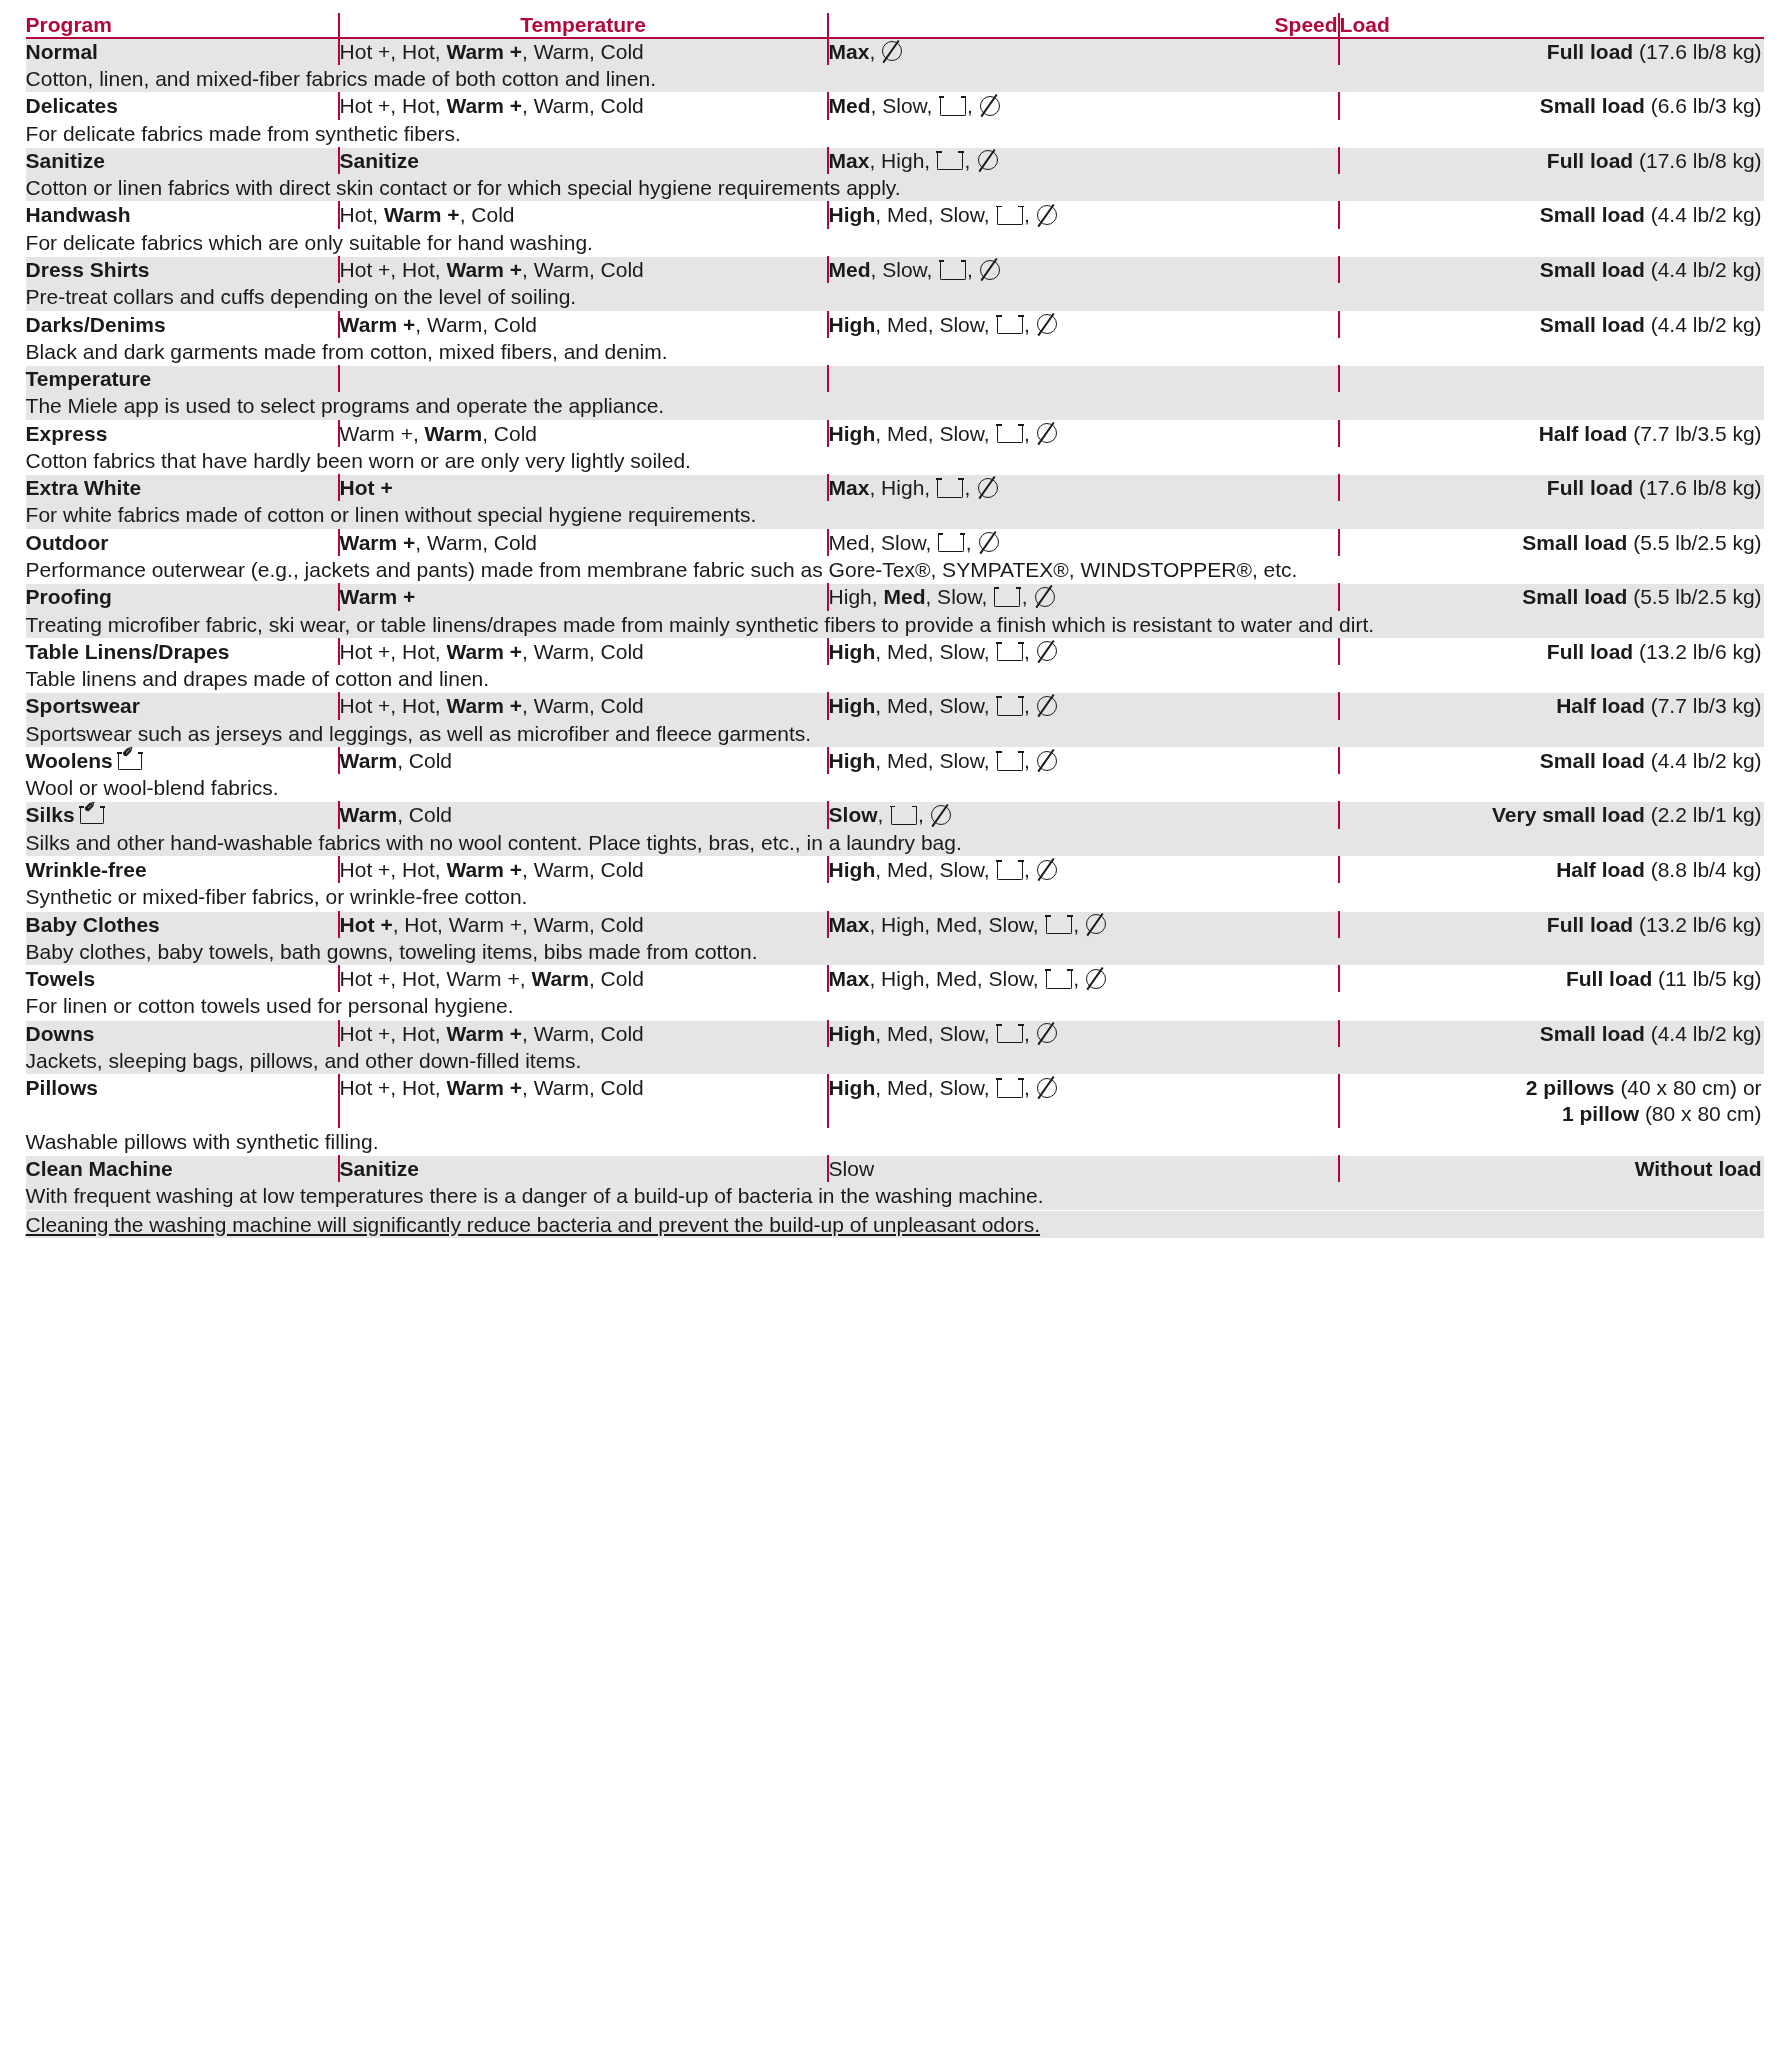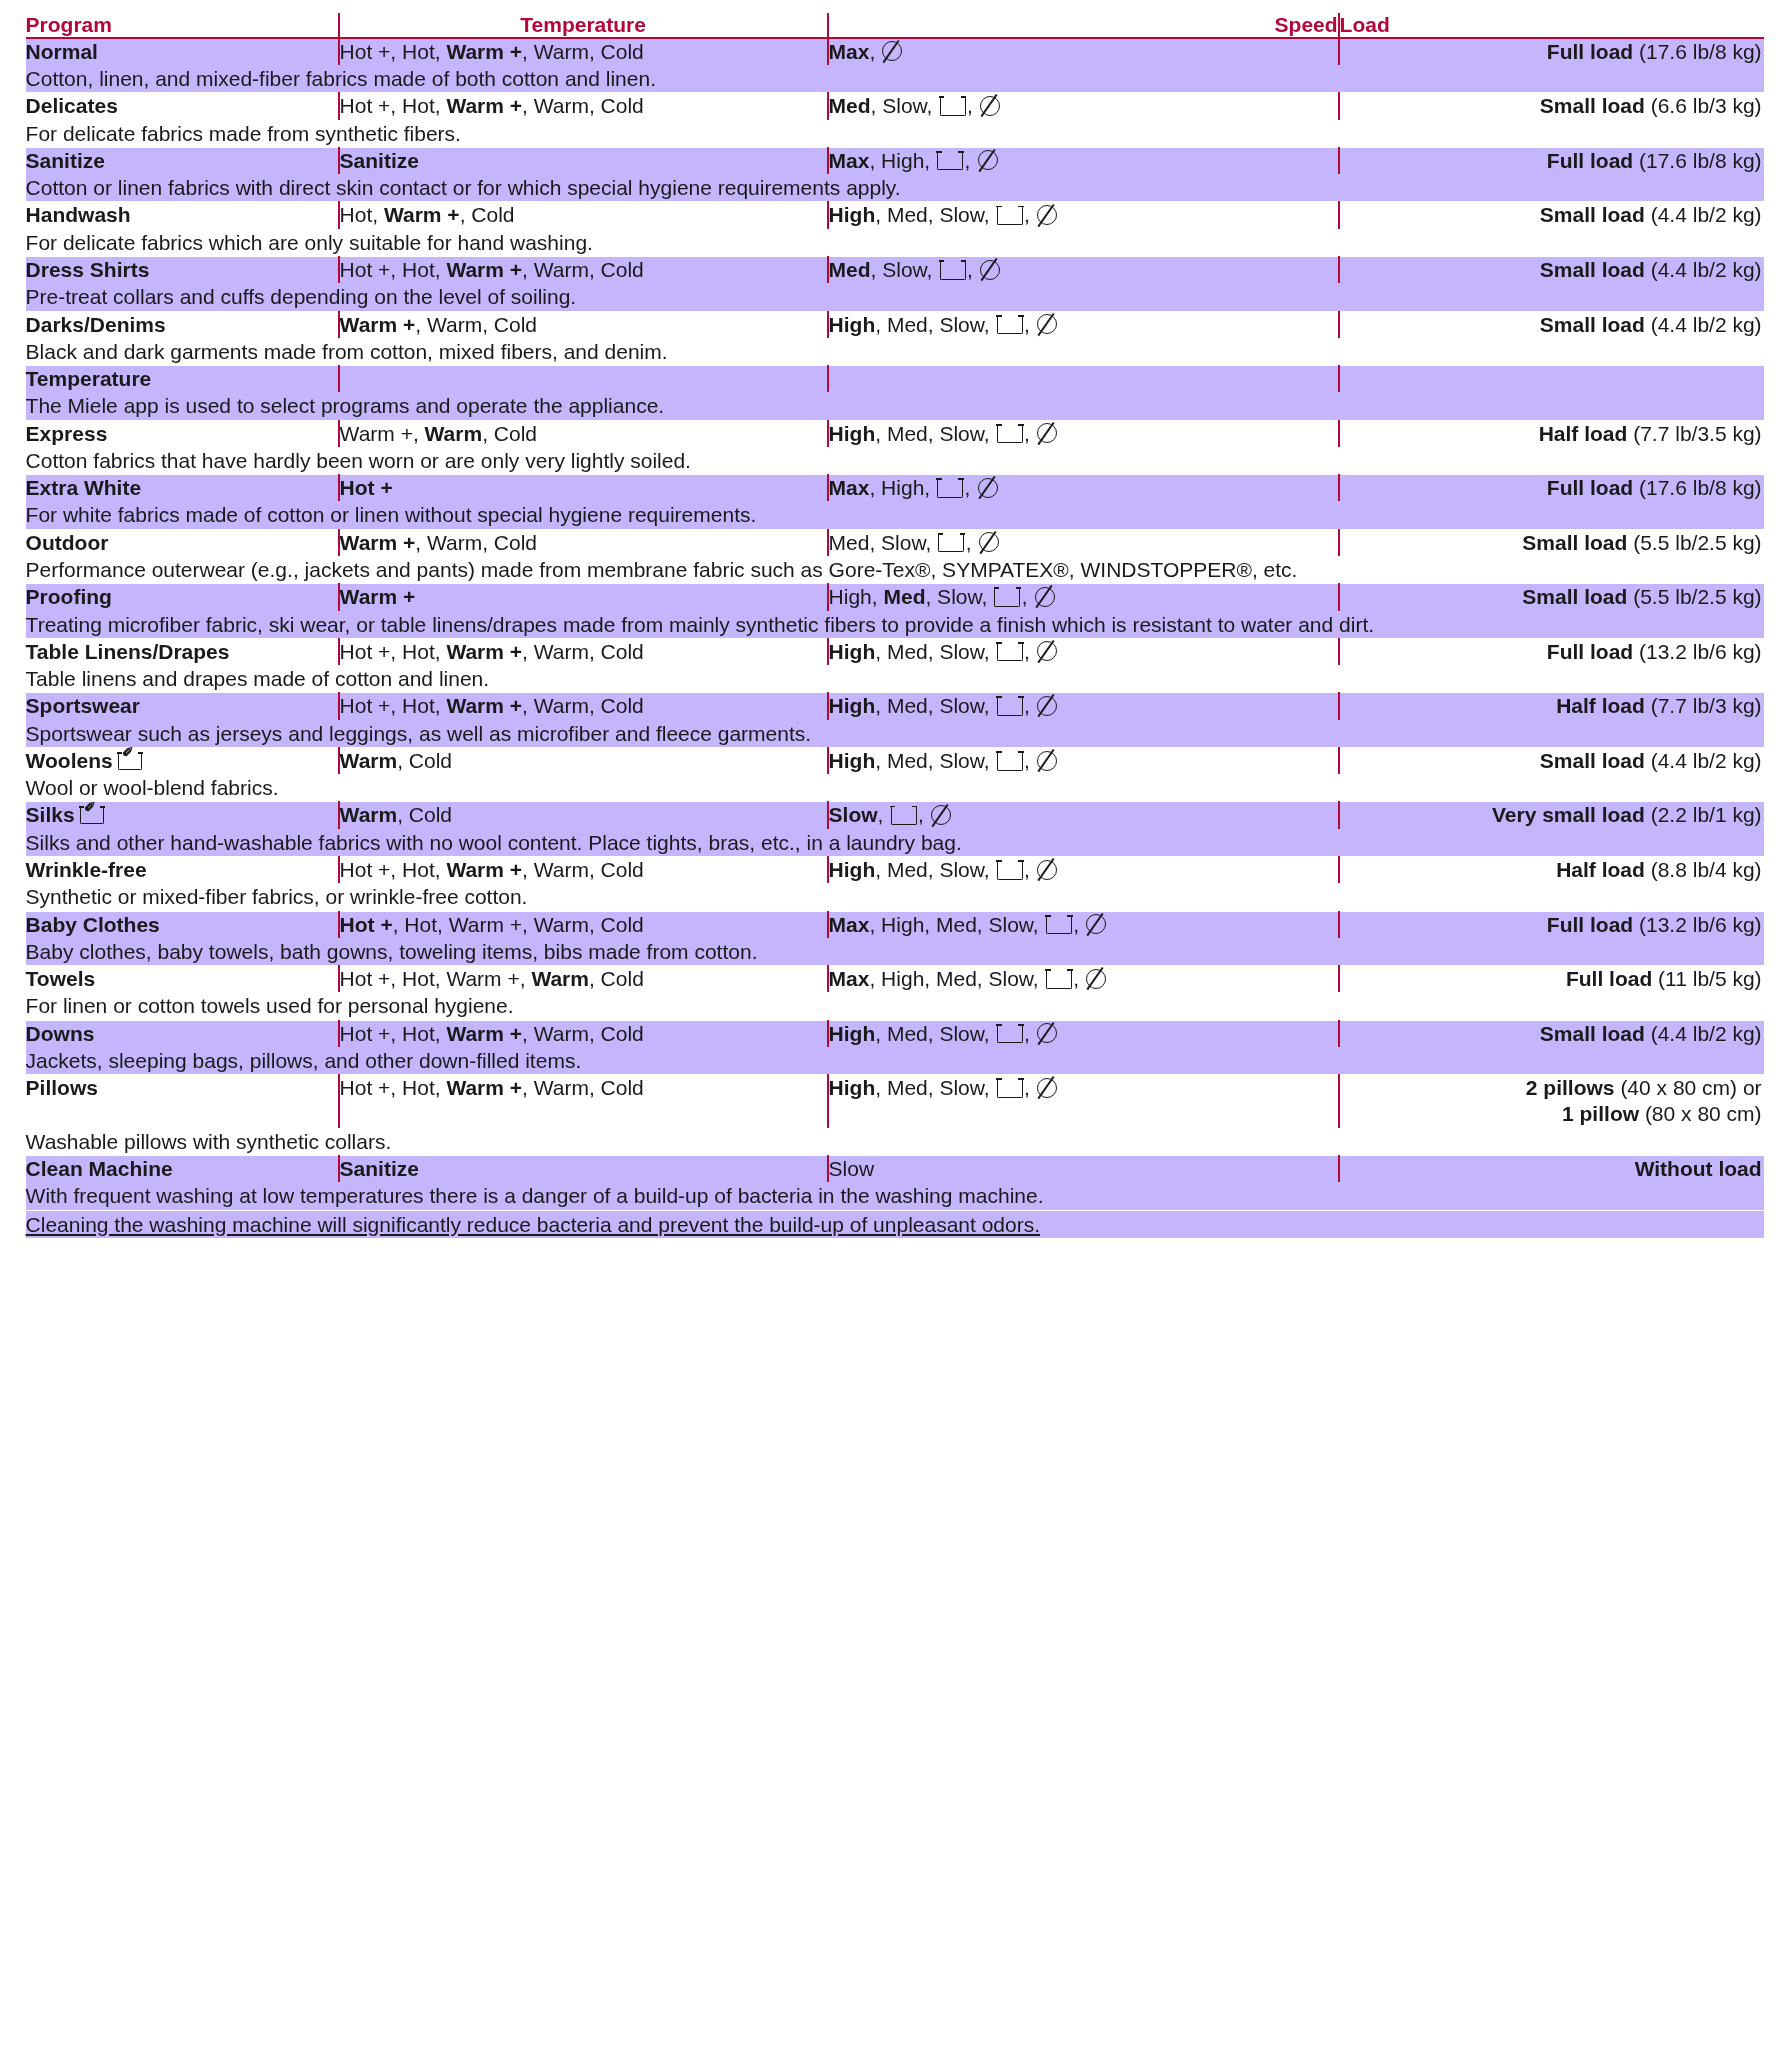--- a/index.html
+++ b/index.html
@@ -58,21 +58,21 @@
     text-align: right;
     padding-right: 2px;
   }
   .desc td {
     font-size: 21px;
     padding: 2.6px 7.7px 9px 9px;
     line-height: 1.3;
     border-bottom: 1.3px solid #ffffff;
   }
   tr.shade td {
-    background: #c4b5fd;
+    background: #e5e5e5;
   }
   tr.plain td {
     background: #ffffff;
   }
   b, .b { font-weight: bold; }
 
   
   .icon {
     display: inline-block;
     position: relative;
@@ -347,21 +347,21 @@
         <tr class="desc shade">
           <td colspan="4">Jackets, sleeping bags, pillows, and other down-filled items.</td>
         </tr>
         <tr class="row-main plain">
           <td><b><span>Pillows</span></b></td>
           <td class="sep">Hot +, Hot, <b>Warm +</b>, Warm, Cold</td>
           <td class="sep"><b>High</b>, Med, Slow, <span class="icon icon-prewash"></span>, <span class="icon icon-nospin"></span></td>
           <td class="sep load"><b>2 pillows</b> (40 x 80 cm) or<br><b>1 pillow</b> (80 x 80 cm)</td>
         </tr>
         <tr class="desc plain">
-          <td colspan="4">Washable pillows with synthetic collars.</td>
+          <td colspan="4">Washable pillows with synthetic filling.</td>
         </tr>
         <tr class="row-main shade">
           <td><b><span>Clean Machine</span></b></td>
           <td class="sep"><b>Sanitize</b></td>
           <td class="sep">Slow</td>
           <td class="sep load"><b>Without load</b></td>
         </tr>
         <tr class="desc shade">
           <td colspan="4">With frequent washing at low temperatures there is a danger of a build-up of bacteria in the washing machine.</td>
         </tr>

